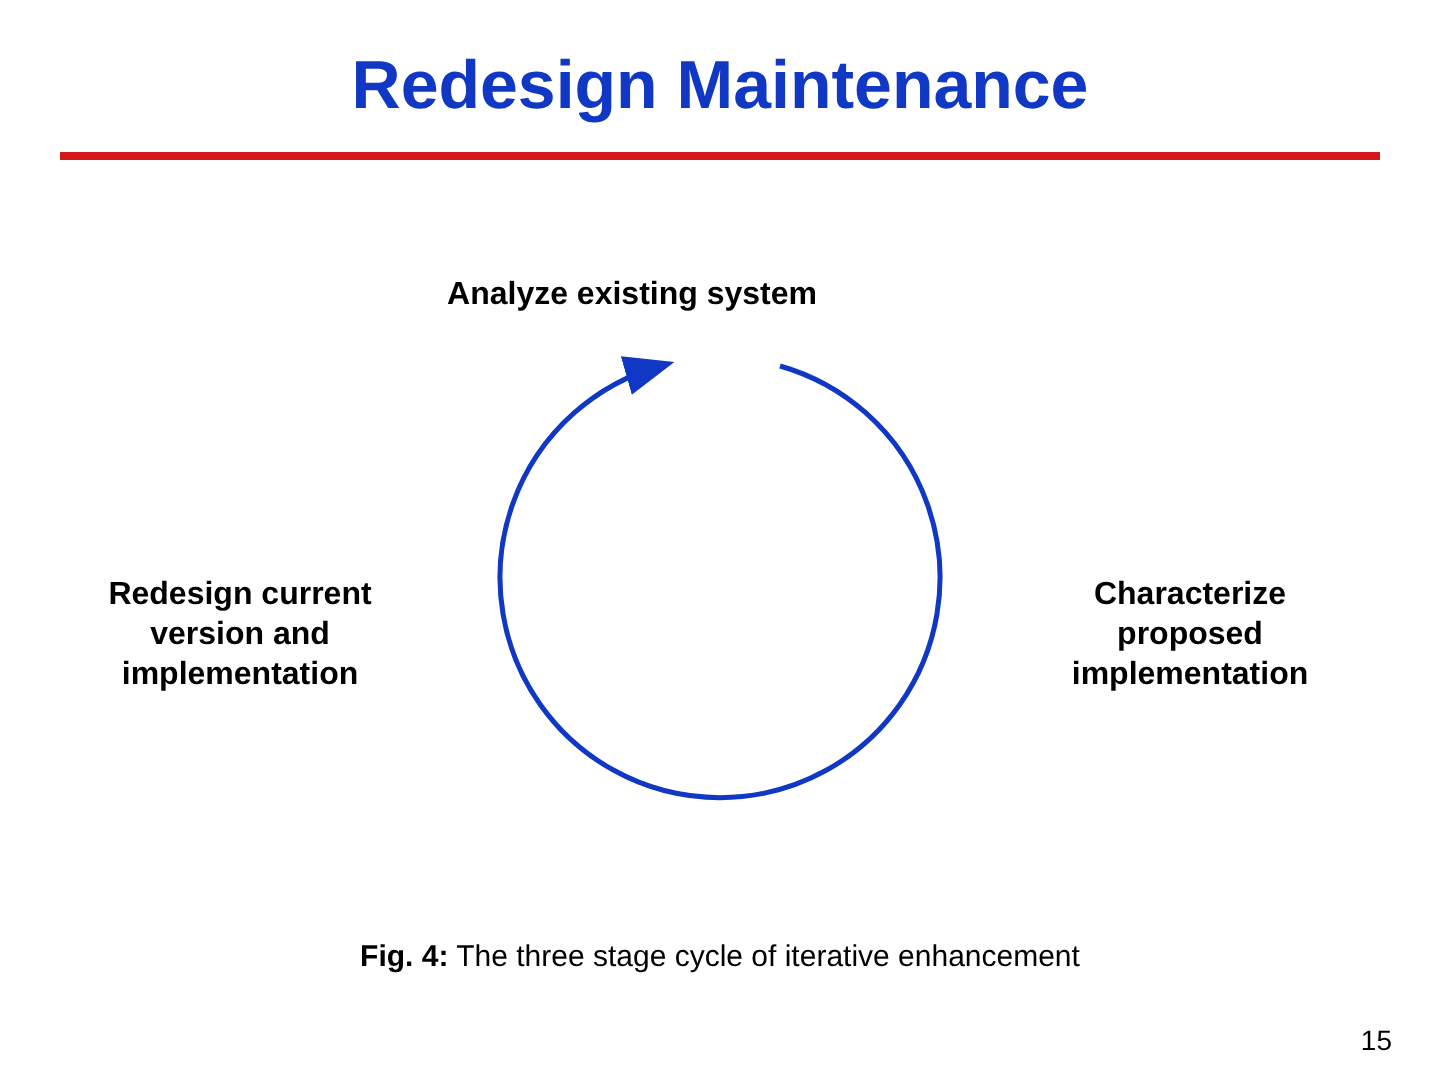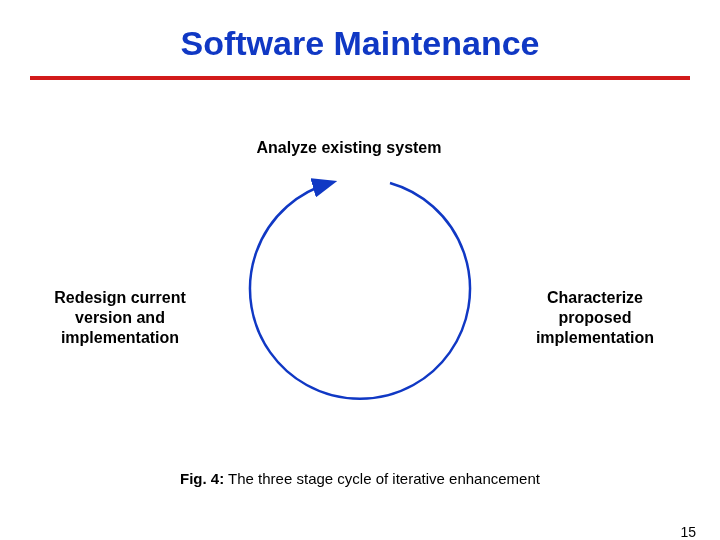--- a/index.html
+++ b/index.html
@@ -35,21 +35,20 @@
     font-size: 16px;
     font-weight: bold;
     color: #000000;
     text-align: center;
     line-height: 1.25;
   }
   .label-top {
     top: 138px;
     left: 0;
     width: 632px;
-    padding-left: 33px;
   }
   .label-left {
     top: 288px;
     left: 40px;
     width: 160px;
   }
   .label-right {
     top: 288px;
     left: 520px;
     width: 150px;
@@ -68,30 +67,30 @@
     width: 720px;
     text-align: center;
     font-size: 15px;
     color: #000000;
   }
   .caption b {
     font-weight: bold;
   }
   .pagenum {
     position: absolute;
-    bottom: 0;
+    bottom: 12px;
     right: 24px;
     font-size: 14px;
     color: #000000;
   }
 </style>
 </head>
 <body>
 
-<div class="title">Software Maintenance</div>
+<div class="title">Redesign Maintenance</div>
 <div class="rule"></div>
 
 <div class="label label-top">Analyze existing system</div>
 <div class="label label-left">Redesign current version and implementation</div>
 <div class="label label-right">Characterize proposed implementation</div>
 
 <svg class="cycle" viewBox="0 0 240 240">
   <defs>
     <marker id="arrowhead" markerWidth="10" markerHeight="8" refX="7" refY="4" orient="auto" markerUnits="strokeWidth">
       <path d="M0,0 L10,4 L0,8 Z" fill="#1038c4"></path>

